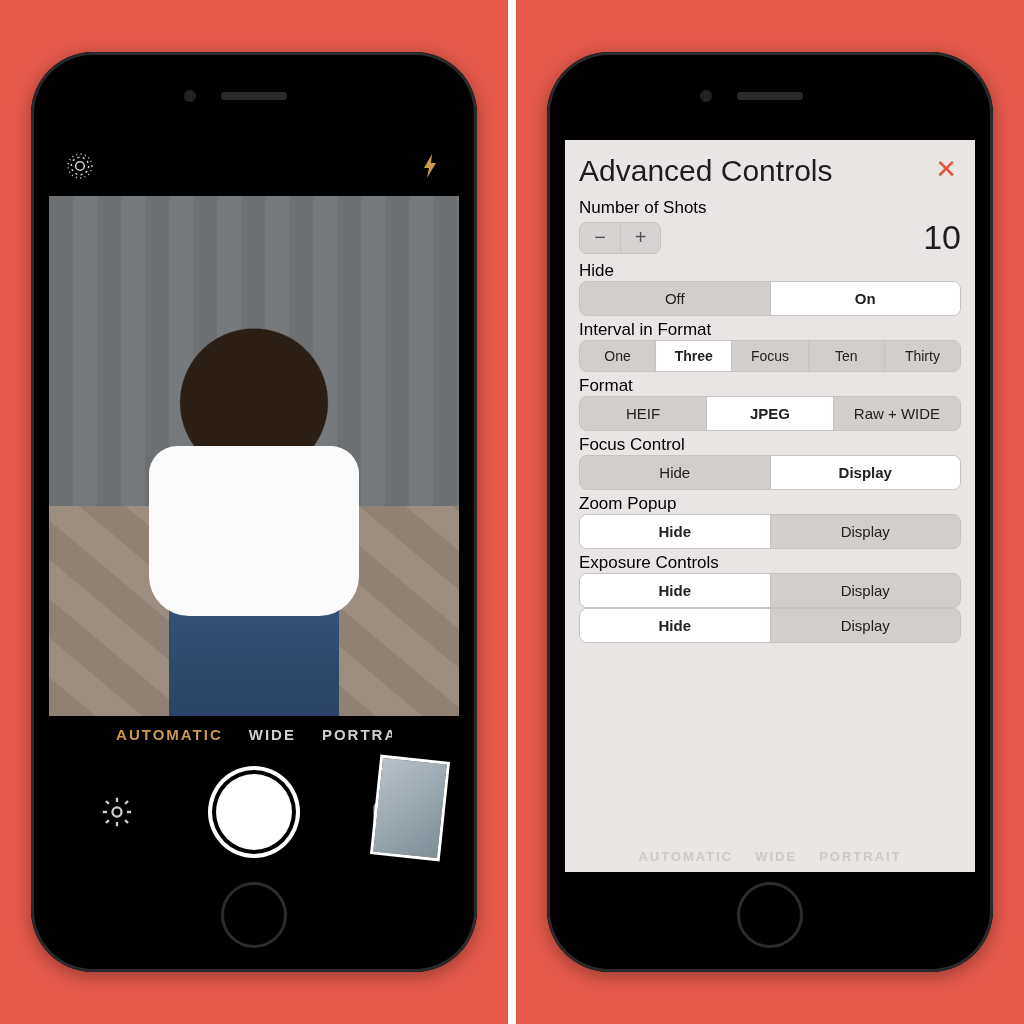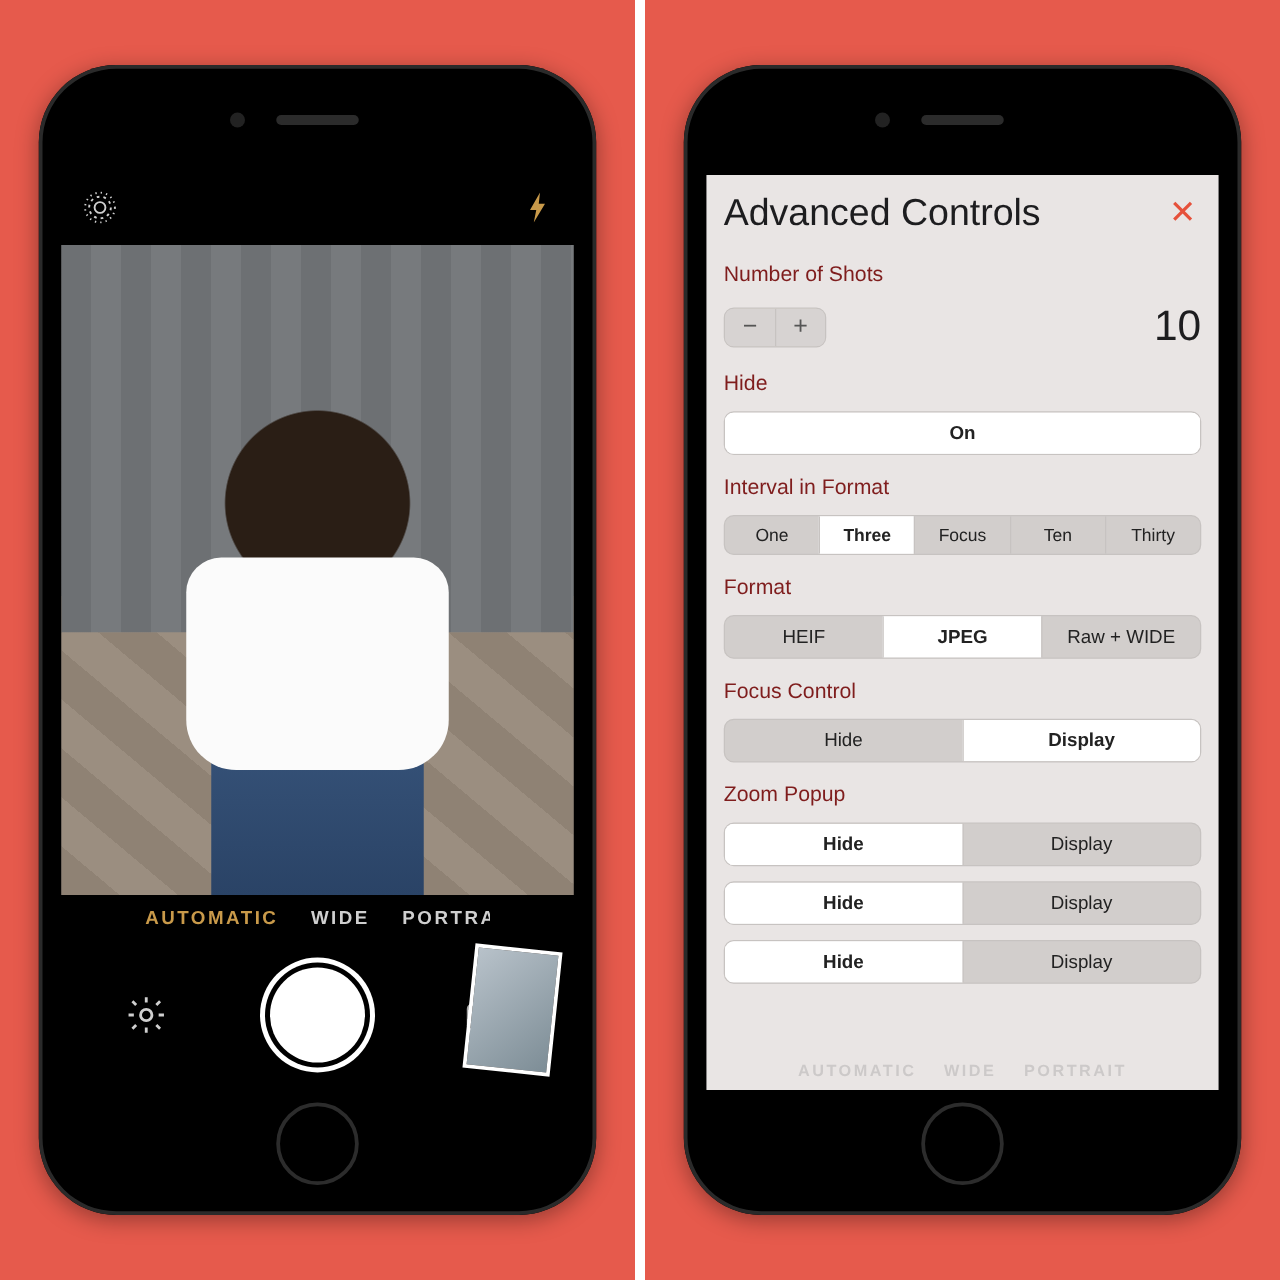--- a/index.html
+++ b/index.html
@@ -74,24 +74,24 @@
     display:grid;grid-template-columns:1fr 1fr 1fr;align-items:center;}
   .gear svg,.camflip svg{display:block;margin:auto;}
   .shutter{width:76px;height:76px;border-radius:50%;background:#fff;margin:auto;
     box-shadow:0 0 0 4px #000, 0 0 0 8px #fff;}
   .thumb{position:absolute;right:14px;bottom:14px;width:70px;height:100px;
     background:linear-gradient(135deg,#b8c2ca,#7d8d96);border:3px solid #fff;transform:rotate(6deg);
     box-shadow:0 2px 6px rgba(0,0,0,.5);}
 
   
   .panel{position:absolute;inset:0;background:var(--panel);color:var(--text);
-    display:flex;flex-direction:column;padding:14px 14px 8px 14px;gap:12px;font-size:16px;overflow:hidden;}
+    display:flex;flex-direction:column;padding:14px 14px 8px 14px;gap:0;font-size:16px;overflow:hidden;}
   .panel h1{margin:0 0 6px 0;font-size:30px;font-weight:500;}
   .panel .closebtn{position:absolute;top:16px;right:18px;color:var(--close);font-size:26px;font-weight:300;line-height:1;}
-  .label{font-size:17px;margin-top:4px;color:#7f1d1d;}
+  .label{font-size:17px;margin-top:4px;color:#000000;}
   .row{display:flex;align-items:center;justify-content:space-between;}
   .stepper{display:inline-flex;border:1px solid var(--seg-border);border-radius:8px;overflow:hidden;
     background:#d7d3d2;}
   .stepper button{width:40px;height:30px;border:none;background:#d7d3d2;font-size:20px;color:#555;cursor:pointer;}
   .stepper button+button{border-left:1px solid var(--seg-border);}
   .bignum{font-size:34px;font-weight:400;}
   .seg{display:flex;border:1px solid var(--seg-border);border-radius:8px;overflow:hidden;
        background:var(--seg-off);}
   .seg > div{flex:1;text-align:center;padding:8px 4px;font-size:15px;color:#222;cursor:pointer;
        border-left:1px solid var(--seg-border);}
@@ -179,20 +179,21 @@
           <div class="row">
             <div class="stepper">
               <button>−</button>
               <button>+</button>
             </div>
             <div class="bignum">10</div>
           </div>
 
           <div class="label">Hide</div>
           <div class="seg">
+              <div>Off</div>
               <div class="on">On</div>
             </div>
 
           <div class="label">Interval in Format</div>
           <div class="seg small">
               <div>One</div>
               <div class="on">Three</div>
               <div>Focus</div>
               <div>Ten</div>
               <div>Thirty</div>
@@ -210,20 +211,21 @@
               <div>Hide</div>
               <div class="on">Display</div>
             </div>
 
           <div class="label">Zoom Popup</div>
           <div class="seg">
               <div class="on">Hide</div>
               <div>Display</div>
             </div>
 
+          <div class="label">Exposure Controls</div>
           <div class="seg">
               <div class="on">Hide</div>
               <div>Display</div>
             </div>
 
           <div class="seg">
               <div class="on">Hide</div>
               <div>Display</div>
             </div>
 

